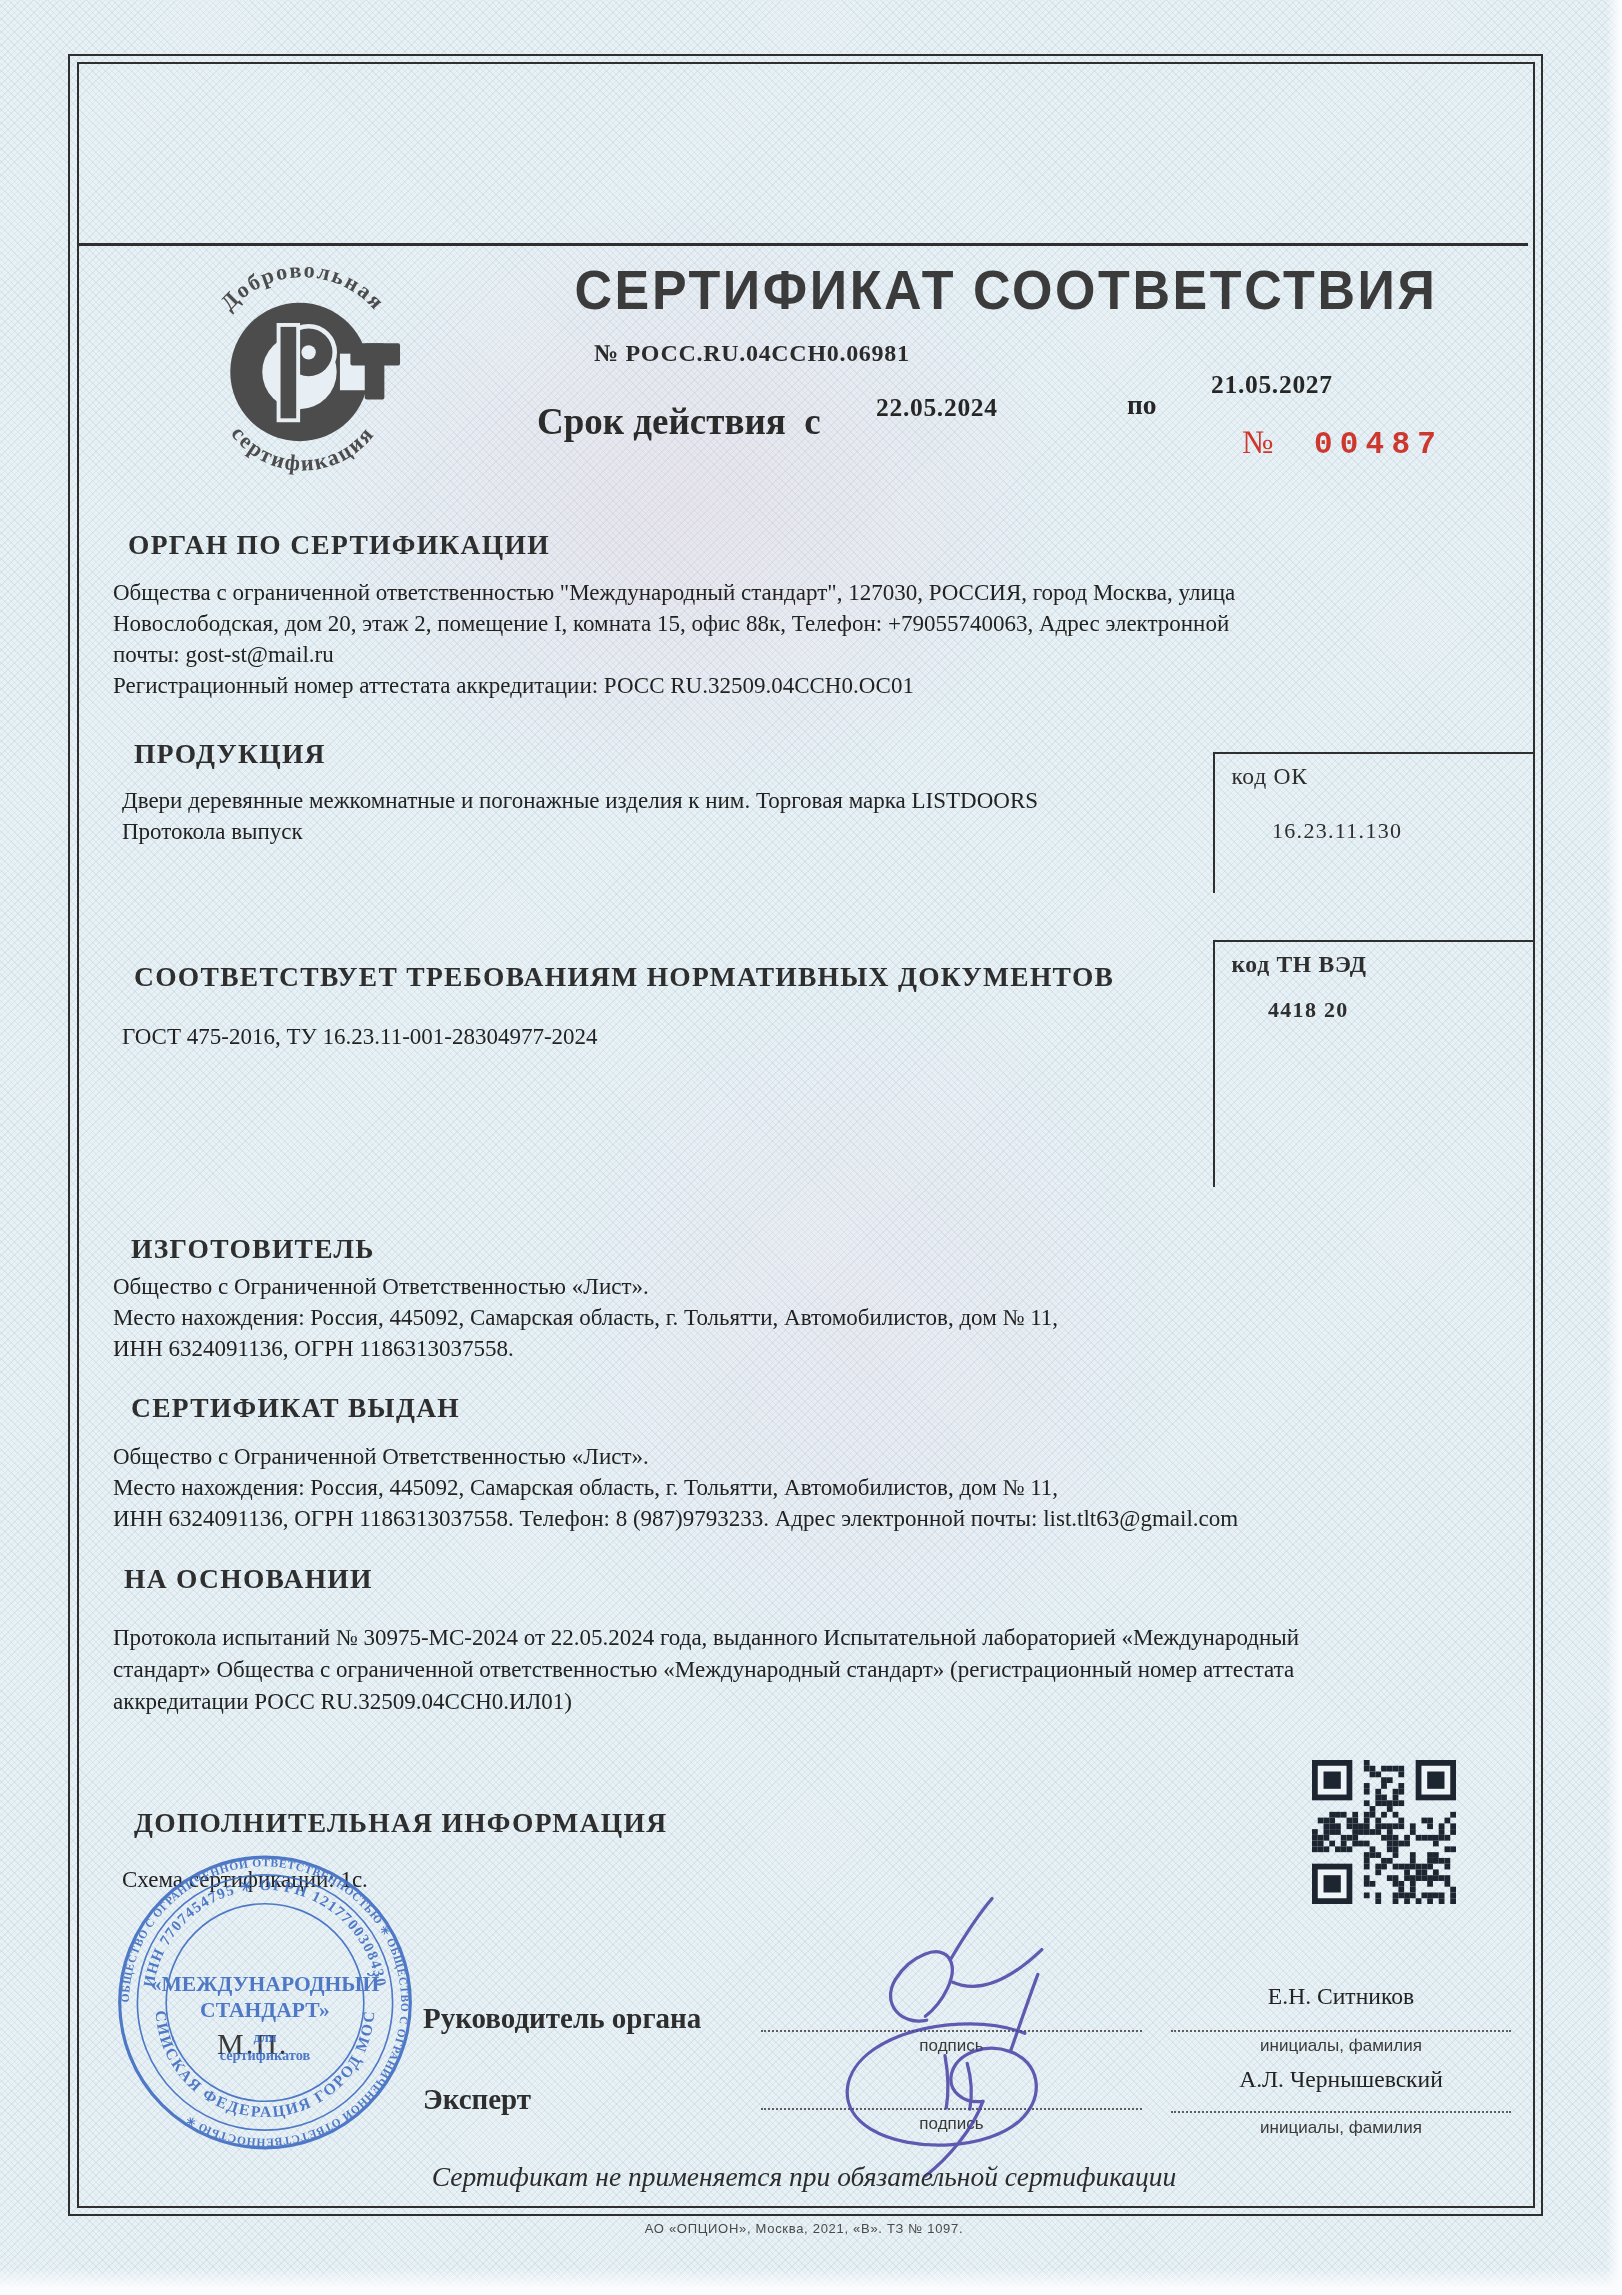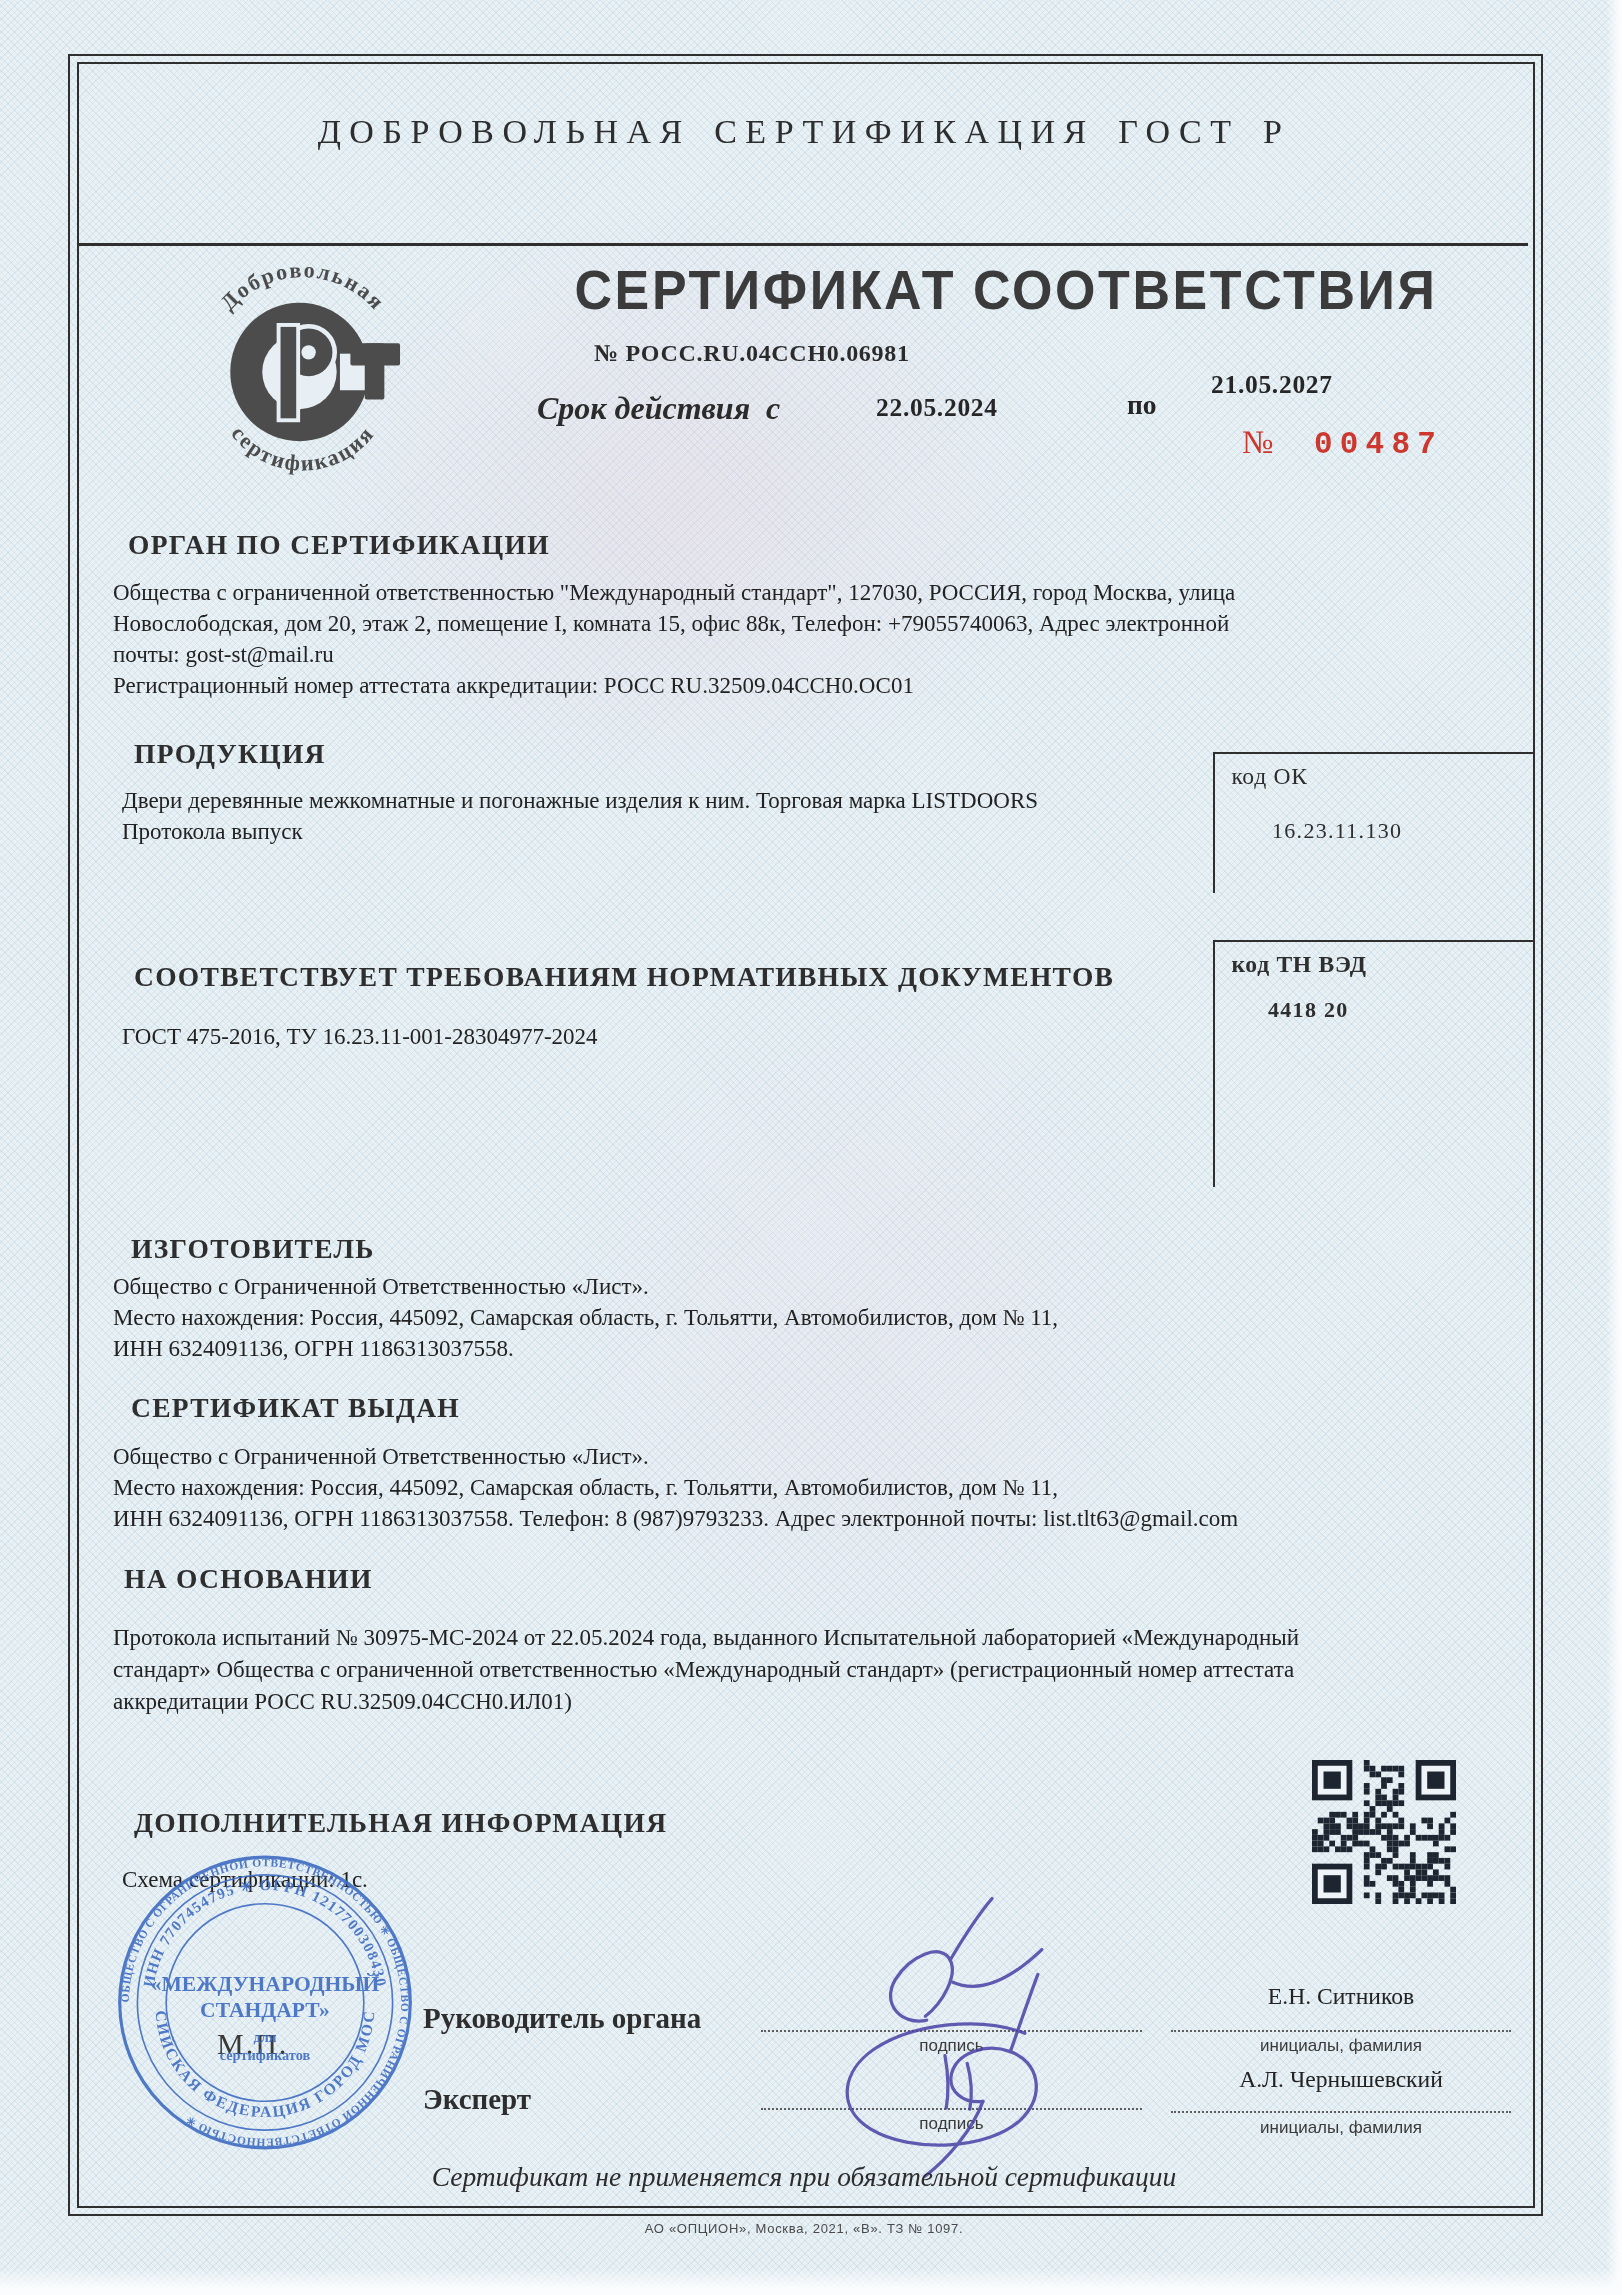--- a/index.html
+++ b/index.html
@@ -17,21 +17,21 @@
   .nowrap { white-space:nowrap; }
   .frame-outer { left:68px; top:54px; width:1471px; height:2158px; border:2px solid #2f2f2f; }
   .frame-inner { left:77px; top:62px; width:1454px; height:2142px; border:2.6px solid #2f2f2f; }
   .header-rule { left:79px; top:243px; width:1449px; height:2.6px; background:#2f2f2f; }
   .band-title { left:77px; top:113px; width:1454px; text-align:center; font-size:34px;
     letter-spacing:8.5px; word-spacing:6.5px; color:#2e2e2e; }
   .main-title { left:538px; top:259px; width:936px; text-align:center;
     font-family:"Liberation Sans","DejaVu Sans",sans-serif; font-weight:900; font-size:52px;
     letter-spacing:2.6px; color:#3b3b3b; transform:scaleY(1.05); transform-origin:top; }
   .registry-number { left:594px; top:340px; font-weight:bold; font-size:24px; letter-spacing:0.7px; color:#2b2b2b; }
-  .validity-label { left:537px; top:390px; font-weight:bold; font-size:32px; white-space:pre; color:#2b2b2b;font-style:italic; }
+  .validity-label { left:537px; top:400px; font-weight:bold; font-size:37px; white-space:pre; color:#2b2b2b; }
   .date-from { left:876px; top:393px; font-weight:bold; font-size:25.5px; letter-spacing:0.7px; }
   .to-label { left:1127px; top:389px; font-weight:bold; font-size:27.5px; }
   .date-to { left:1211px; top:370px; font-weight:bold; font-size:25.5px; letter-spacing:0.7px; }
   .form-no-sign { left:1242px; top:424px; font-size:33px; color:#cd372e; }
   .form-no-digits { left:1314px; top:427px; font-family:"Liberation Mono","DejaVu Sans Mono",monospace;
     font-weight:bold; font-size:31px; letter-spacing:7.2px; color:#cd372e; }
   .sec-heading { font-weight:bold; font-size:27.5px; letter-spacing:1.3px; color:#2e2e2e; white-space:nowrap; }
   .body-line { font-size:23px; line-height:31px; color:#222; white-space:nowrap; }
   .code-box { border-top:2px solid #2f2f2f; border-left:2px solid #2f2f2f; }
   .code-label { font-size:23.6px; letter-spacing:0.7px; color:#2e2e2e; }
@@ -53,21 +53,20 @@
   svg text { font-family:"Liberation Serif","DejaVu Serif",serif; }
 </style>
 </head>
 <body>
 
 <div class="page">
 
   <div class="abs frame-outer"></div>
   <div class="abs frame-inner"></div>
 
-  <div class="abs band-title">ДОБРОВОЛЬНАЯ СЕРТИФИКАЦИЯ ГОСТ Р</div>
   <div class="abs header-rule"></div>
 
   <div class="abs" style="left:195px; top:262px;">
     <svg width="222" height="216" viewBox="0 0 340 330">
       <defs>
         <path id="arcTop" d="M 20 168 A 145 145 0 1 1 310 168" fill="none"></path>
         <path id="arcBot" d="M 28 182 A 137 137 0 0 0 302 182" fill="none"></path>
       </defs>
       <text font-size="34" font-weight="bold" fill="#4c4c4c" letter-spacing="3">
         <textPath href="#arcTop" startOffset="50%" text-anchor="middle">Добровольная</textPath>

